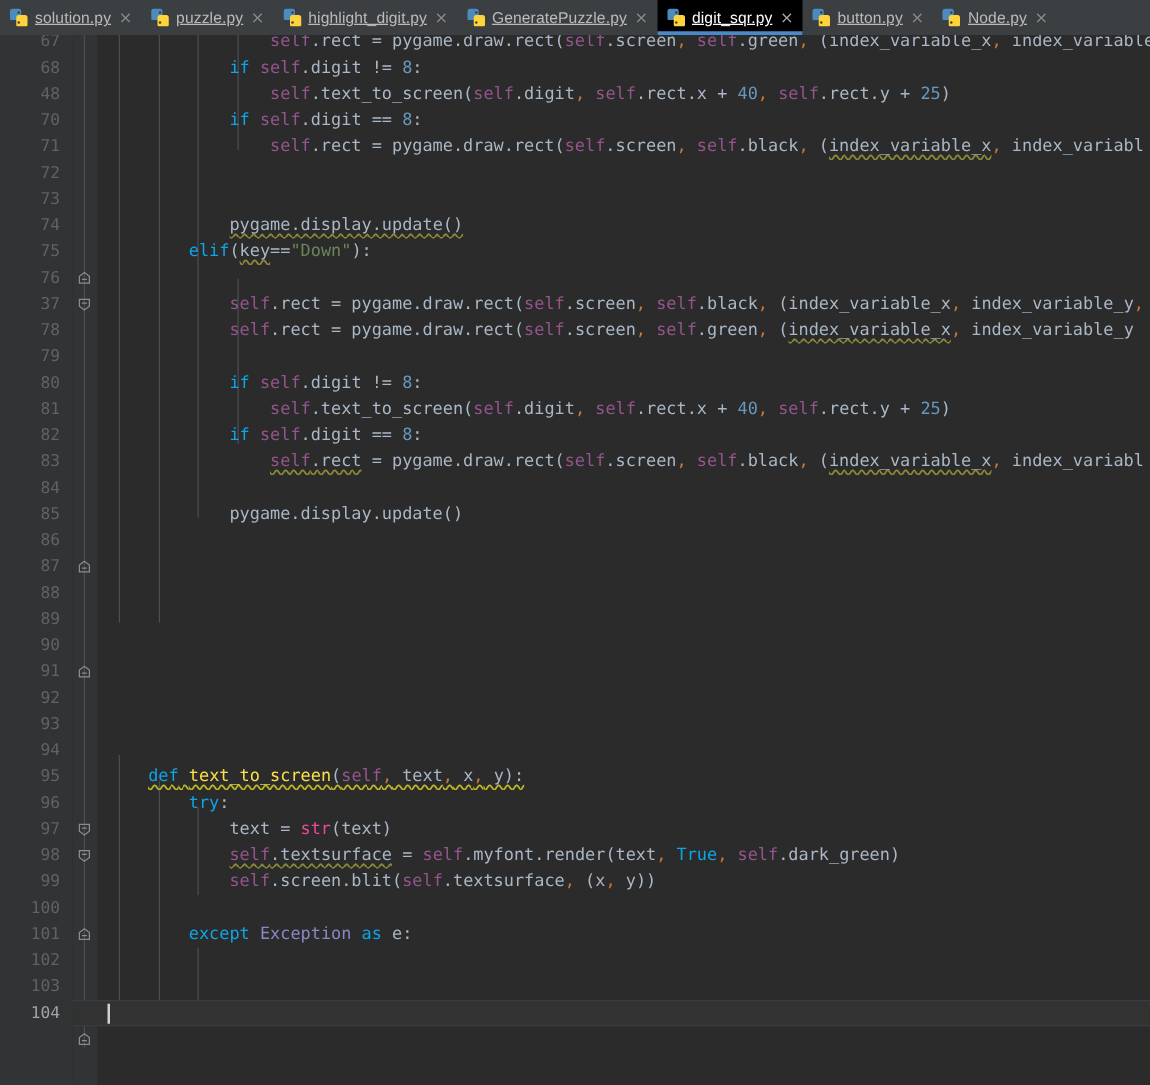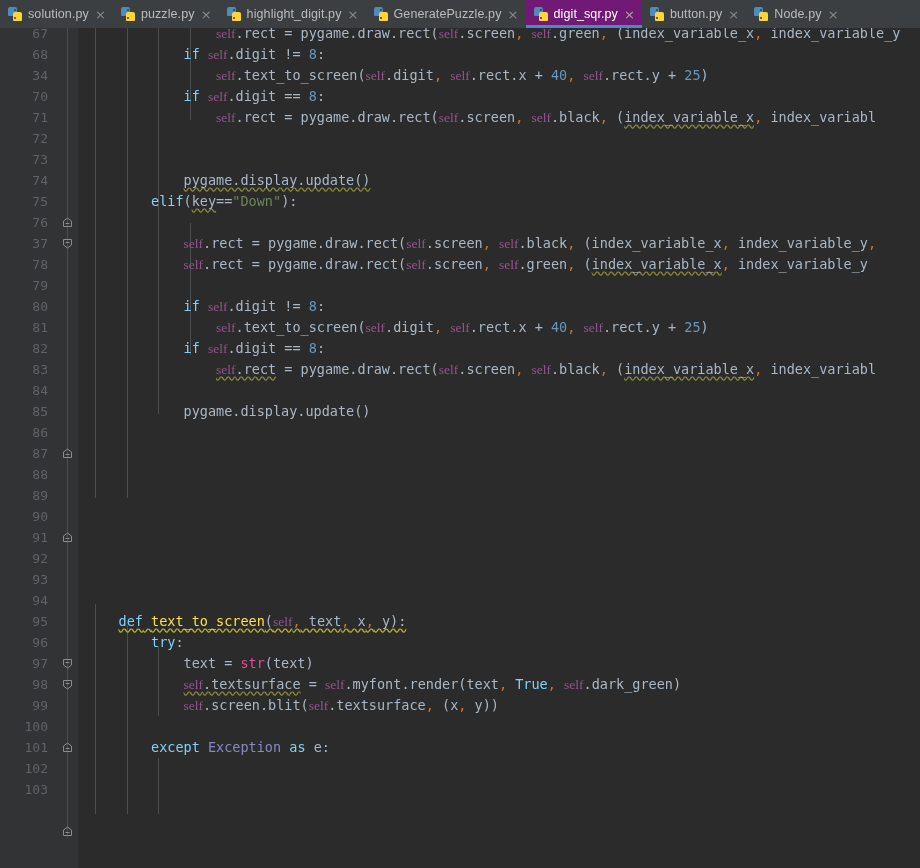--- a/index.html
+++ b/index.html
@@ -26,31 +26,31 @@
   .tab {
     display: flex; align-items: center;
     padding: 0 7px 0 8px;
     gap: 6px;
     color: #bbbbbb;
     position: relative;
     flex: 0 0 auto;
     cursor: default;
   }
   .tab.active {
-    background: #701a75;
+    background: #000000;
     color: #ffffff;
   }
   .tab.active::after {
     content: "";
     position: absolute;
     left: 0; right: 0; bottom: 0;
     height: 3px;
     background: #4a88c7;
   }
-  .tab-label { letter-spacing: .1px; }
+  .tab-label { letter-spacing: .1px; text-decoration: underline; }
   .tab-close {
     color: #8b8b8b;
     font-size: 13px;
     line-height: 1;
     width: 11px; text-align: center;
     font-family: "DejaVu Sans", sans-serif;
   }
   .tab.active .tab-close { color: #a9a9a9; }
 
   
@@ -159,22 +159,22 @@
   }
 
   
   .guide {
     position: absolute;
     width: 1px;
     background: #4b4e50;
   }
 
   
-  .kw   { color: #7dd3fc; text-align: center; }       
-  .self { color: #94558d; font-family: Liberation Serif, serif; }       
+  .kw   { color: #0ea5e9; text-align: center; }       
+  .self { color: #94558d; }       
   .num  { color: #6897bb; }       
   .str  { color: #6a8759; }       
   .fn   { color: #fde047; }       
   .cls  { color: #8888c6; }       
   .bi   { color: #ec4899; }       
   .cm   { color: #cc7832; }       
 
   
   .wavy {
     text-decoration: underline wavy #8a8a36;
@@ -302,21 +302,21 @@
       <span class="lineno">67</span>
       <span class="code">                <span class="self">self</span>.rect = pygame.draw.rect(<span class="self">self</span>.screen<span class="cm">,</span> <span class="self">self</span>.green<span class="cm">,</span> (index_variable_x<span class="cm">,</span> index_variable_y</span>
     </div>
 
     <div class="row">
       <span class="lineno">68</span>
       <span class="code">            <span class="kw">if</span> <span class="self">self</span>.digit != <span class="num">8</span>:</span>
     </div>
 
     <div class="row">
-      <span class="lineno">34</span>
+      <span class="lineno">48</span>
       <span class="code">                <span class="self">self</span>.text_to_screen(<span class="self">self</span>.digit<span class="cm">,</span> <span class="self">self</span>.rect.x + <span class="num">40</span><span class="cm">,</span> <span class="self">self</span>.rect.y + <span class="num">25</span>)</span>
     </div>
 
     <div class="row">
       <span class="lineno">70</span>
       <span class="code">            <span class="kw">if</span> <span class="self">self</span>.digit == <span class="num">8</span>:</span>
     </div>
 
     <div class="row">
       <span class="lineno">71</span>
@@ -522,15 +522,21 @@
     <div class="row">
       <span class="lineno">103</span>
       <span class="fold">
         <svg width="11" height="11" viewBox="0 0 11 11">
             <path d="M1.5 9.5 L1.5 4 L5.5 1 L9.5 4 L9.5 9.5 Z" fill="none" stroke="#8a8d8f" stroke-width="1"></path>
             <line x1="3.5" y1="6.5" x2="7.5" y2="6.5" stroke="#8a8d8f" stroke-width="1"></line>
           </svg>
       </span>
     </div>
 
+    <div class="row current">
+      <span class="rowbg"></span>
+      <span class="lineno">104</span>
+      <span class="caret"></span>
+      <span class="code"></span>
+    </div>
 
   </div>
 </div>
 
 </body></html>

